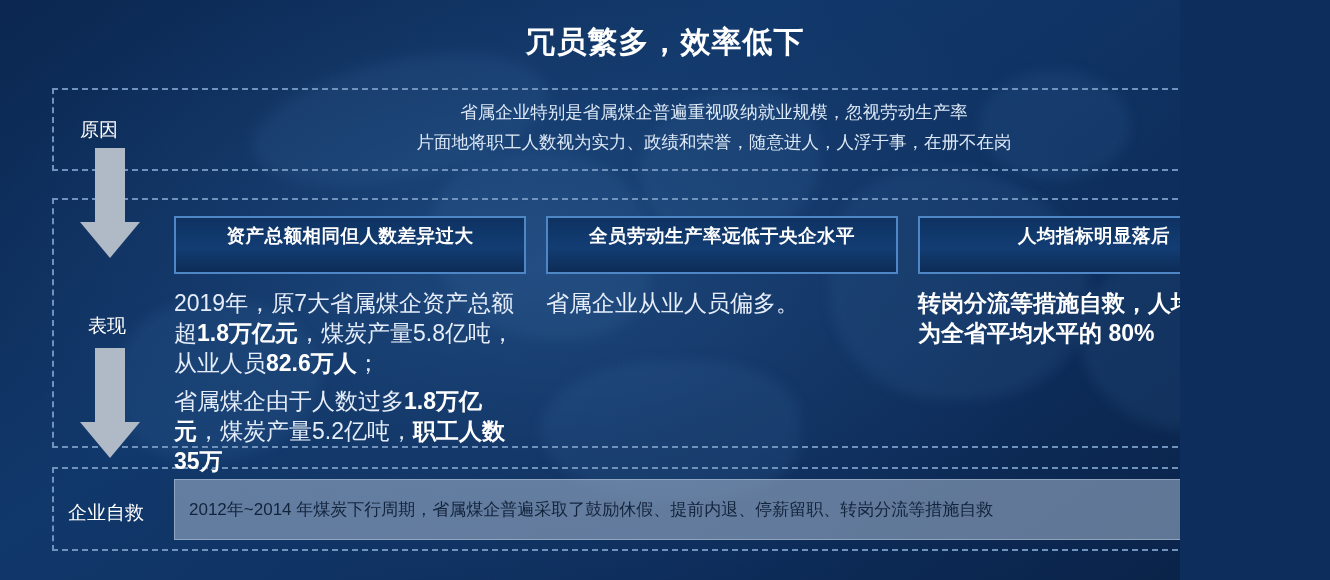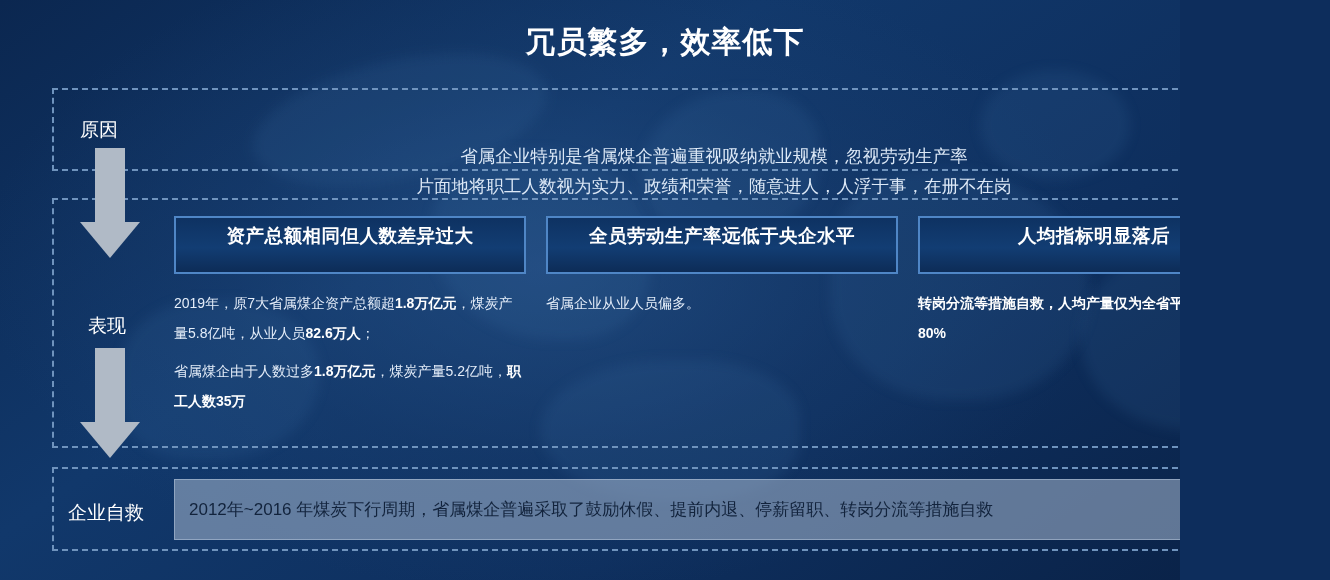--- a/index.html
+++ b/index.html
@@ -95,21 +95,20 @@
   #cause-text {
     position: absolute;
     left: 160px;
     top: 97px;
     width: 1108px;
     text-align: center;
     color: #dde9f7;
     font-size: 17.5px;
     line-height: 30px;
     z-index: 6;
-    margin-top: 44px;
   }
 
   
   .col { position: absolute; z-index: 6; top: 216px; }
   #col-0 { left: 174px; width: 352px; }
   #col-1 { left: 546px; width: 352px; }
   #col-2 { left: 918px; width: 352px; }
 
   .col-header {
     border: 2px solid #4f86c6;
@@ -118,21 +117,21 @@
     font-size: 18.5px;
     font-weight: bold;
     text-align: center;
     padding: 5px 0 24px;
     letter-spacing: 0.5px;
   }
 
   .col-body {
     margin-top: 14px;
     color: #e4edf9;
-    font-size: 14px;
+    font-size: 23px;
     line-height: 30px;
   }
   .para { margin-bottom: 2px; }
   .para.gap { margin-top: 8px; }
   .bold { font-weight: bold; color: #ffffff; }
 
   
   #rescue-box {
     position: absolute;
     left: 174px;
@@ -205,16 +204,16 @@
   <div class="col" id="col-2">
     <div class="col-header">人均指标明显落后</div>
     <div class="col-body">
         <div class="para gap"><span class="bold">转岗分流等措施自救，</span><span class="bold">人均产量仅为全省平均水平的 80%</span></div>
       </div>
   </div>
 
   <div class="band" id="band-rescue"></div>
   <div class="rail-label" id="label-rescue">企业自救</div>
   <div id="rescue-box">
-    <div id="rescue-text">2012年~2016 年煤炭下行周期，省属煤企普遍采取了鼓励休假、提前内退、停薪留职、转岗分流等措施自救</div>
+    <div id="rescue-text">2012年~2014 年煤炭下行周期，省属煤企普遍采取了鼓励休假、提前内退、停薪留职、转岗分流等措施自救</div>
   </div>
 
 </div>
 
 </body></html>

